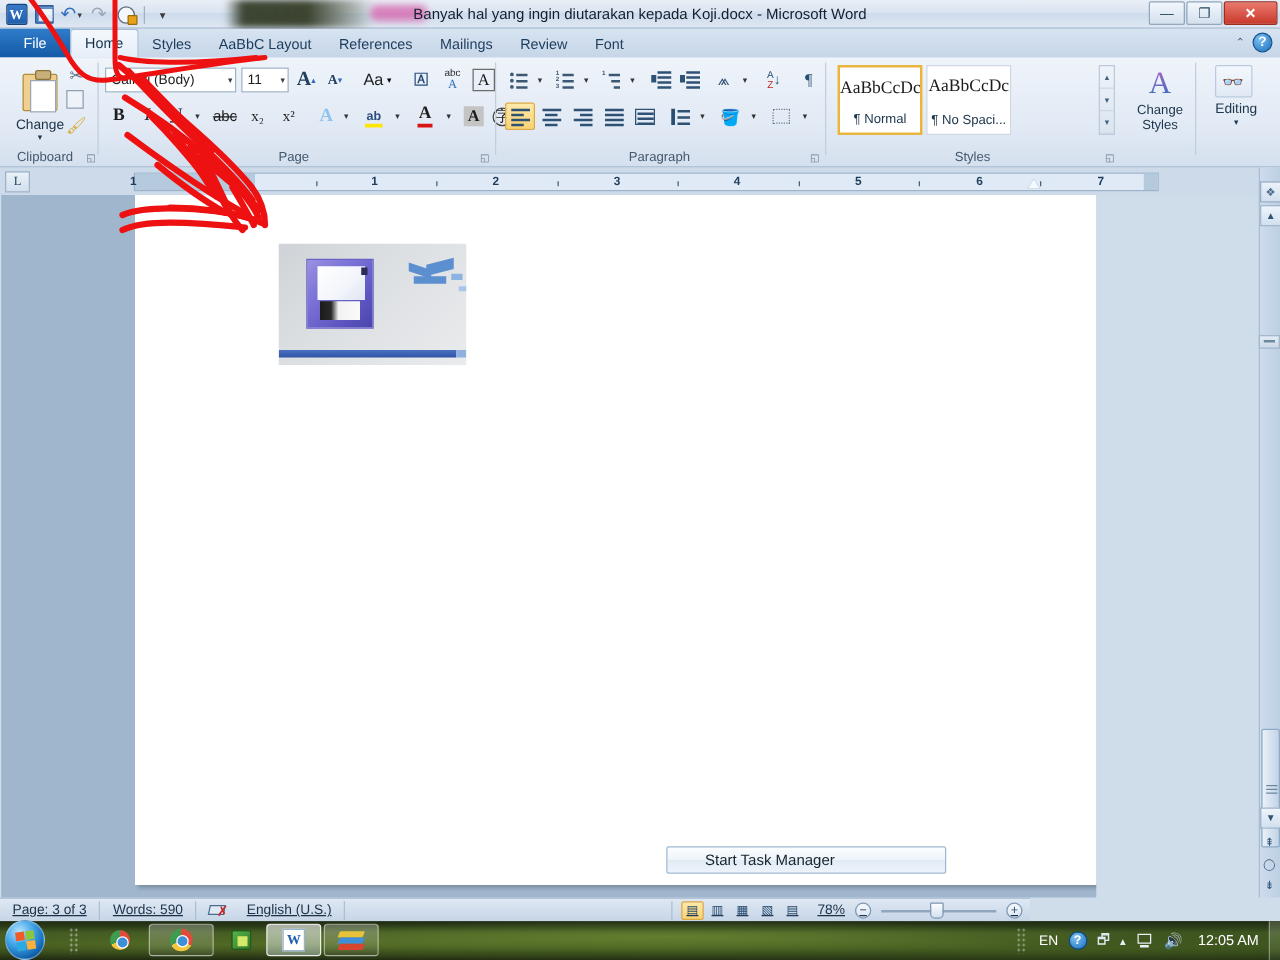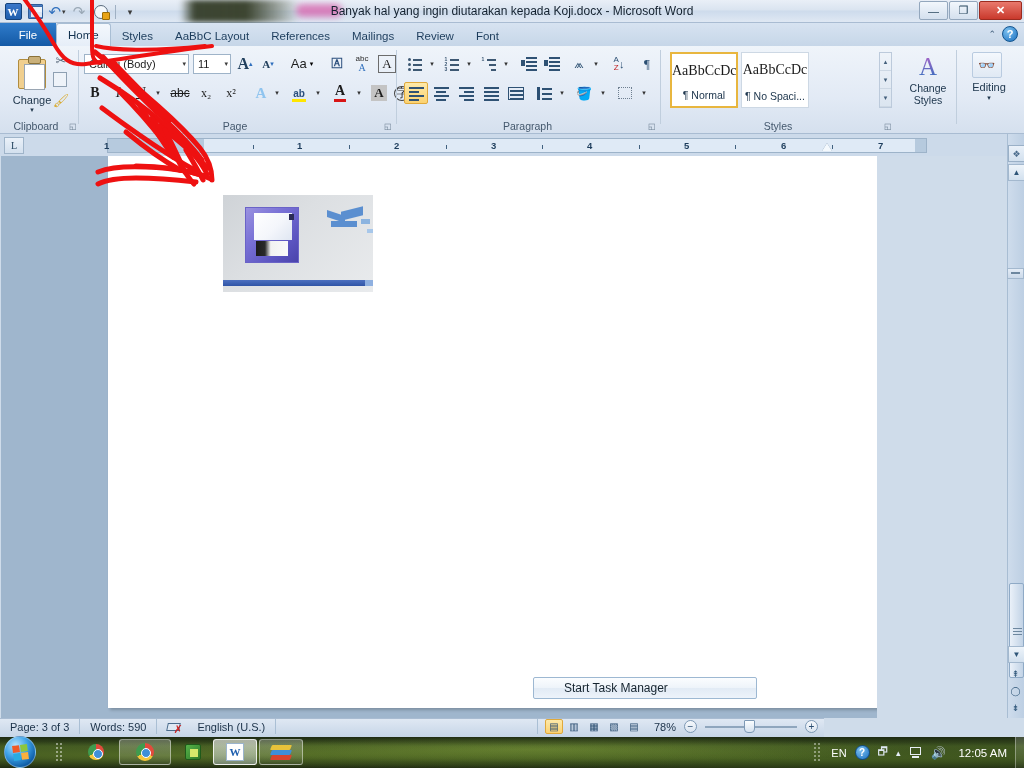--- a/index.html
+++ b/index.html
@@ -189,21 +189,21 @@
   .vsb-thumb{ position:absolute; left:1px; width:15px; background:linear-gradient(to right,#eaf1f9,#c2d3e6);
     border:1px solid #8faac6; border-radius:2px; }
   .split-box{ position:absolute; right:0; top:134px; width:17px; height:11px;
     background:linear-gradient(to bottom,#e4ecf6,#cbd9e9); border:1px solid #a3b8ce; }
   .ob-btn{ position:absolute; right:0; width:17px; height:17px; display:flex; align-items:center;
     justify-content:center; font-size:9px; color:#2e5578; }
 
   
   .statusbar{ position:absolute; left:0; top:718px; width:824px; height:19px;
     background:linear-gradient(to bottom,#dfe8f3,#c6d5e7); border-top:1px solid #a9bcd2;
-    display:flex; align-items:flex-start; font-size:11px; color:#1b3148; }
+    display:flex; align-items:center; font-size:11px; color:#1b3148;text-decoration:underline; }
   .sb-item{ padding:0 10px; height:15px; display:flex; align-items:center; border-right:1px solid #aabfd4; }
   .proof-ico{ position:relative; width:16px; height:12px; }
   .view-btn{ width:18px; height:15px; display:flex; align-items:center; justify-content:center;
     margin:0 1px; border:1px solid transparent; border-radius:2px; font-size:10px; color:#2a4d70; }
   .view-btn.sel{ background:linear-gradient(to bottom,#fde9a9,#fbd271); border-color:#e0a93b; }
   .zs{ position:relative; width:108px; height:15px; }
   .zs-line{ position:absolute; left:8px; right:8px; top:7px; height:2px; background:#8fa6bd; }
   .zs-mid{ position:absolute; left:53px; top:3px; width:1px; height:9px; background:#8fa6bd; }
   .zs-thumb{ position:absolute; left:47px; top:1px; width:11px; height:13px;
     background:linear-gradient(to bottom,#fbfdff,#d4e1ee); border:1px solid #7d99b5;

